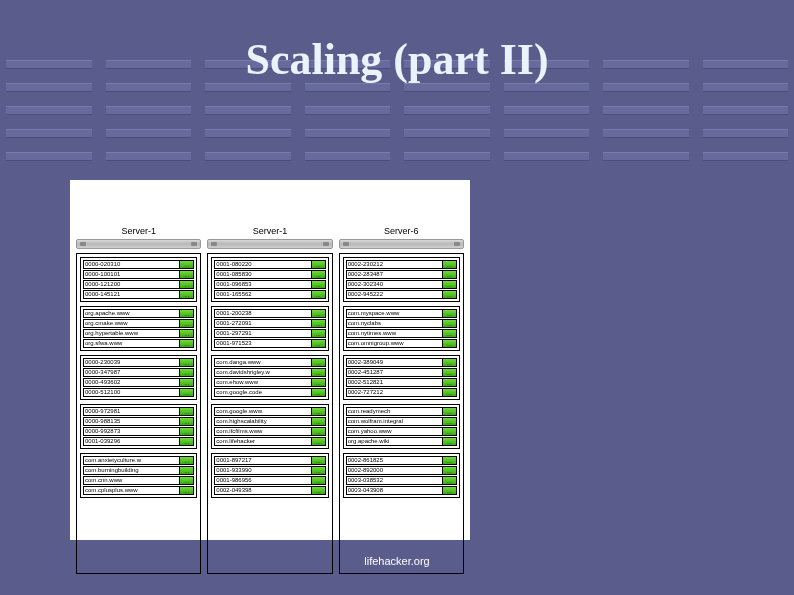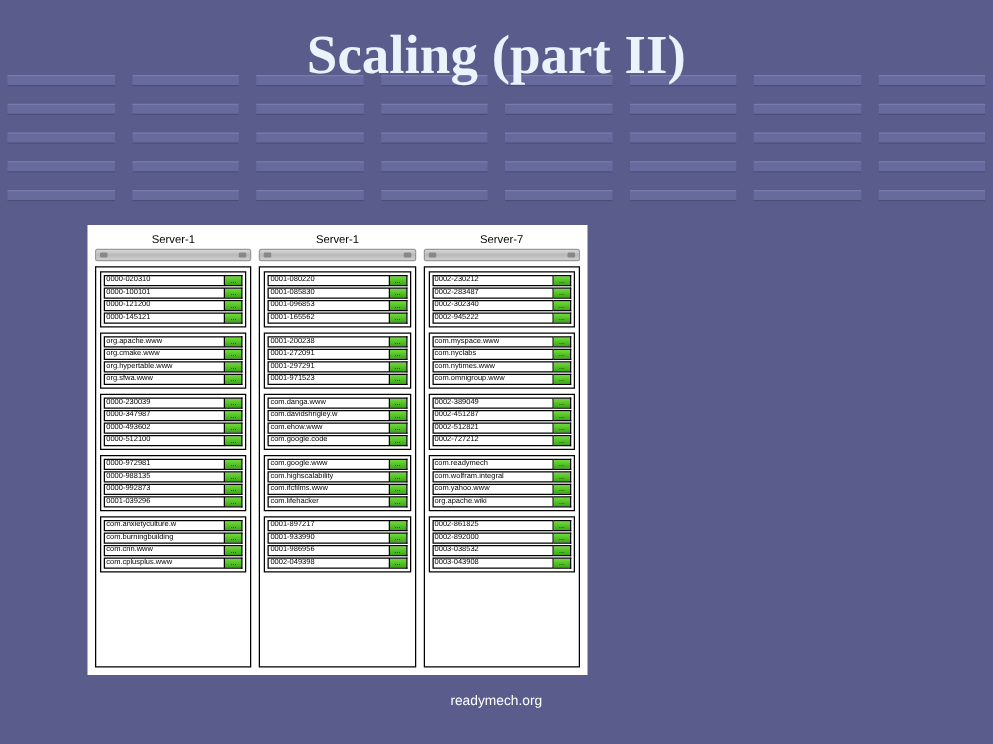--- a/index.html
+++ b/index.html
@@ -27,21 +27,21 @@
   }
   .grid-cell {
     flex: 1;
     height: 9px;
     background: rgba(103,108,158,0.9);
     border-top: 1px solid rgba(255,255,255,0.12);
     border-bottom: 1px solid rgba(0,0,0,0.25);
   }
   .title {
     position: absolute;
-    top: 18px;
+    top: 34px;
     left: 0;
     width: 100%;
     text-align: center;
     font-size: 44px;
     font-weight: bold;
     color: #eaf2fb;
     font-family: "Times New Roman", serif;
   }
   .diagram {
     position: absolute;
@@ -49,20 +49,21 @@
     left: 70px;
     width: 400px;
     height: 360px;
     background: #ffffff;
     padding: 6px;
   }
   .columns {
     display: flex;
     gap: 6px;
     height: 100%;
+    margin-top: 40px;
   }
   .column {
     flex: 1;
     display: flex;
     flex-direction: column;
   }
   .col-header {
     text-align: center;
     font-size: 9px;
     color: #000;
@@ -386,21 +387,21 @@
               <div class="cell-green">…</div>
             </div>
             <div class="row">
               <div class="cell-label">0002-049398</div>
               <div class="cell-green">…</div>
             </div>
           </div>
         </div>
       </div>
       <div class="column">
-        <div class="col-header">Server-7</div>
+        <div class="col-header">Server-6</div>
         <div class="server-bar"></div>
         <div class="column-body">
           <div class="block">
             <div class="row">
               <div class="cell-label">0002-230212</div>
               <div class="cell-green">…</div>
             </div>
             <div class="row">
               <div class="cell-label">0002-283487</div>
               <div class="cell-green">…</div>
@@ -484,13 +485,13 @@
             <div class="row">
               <div class="cell-label">0003-043908</div>
               <div class="cell-green">…</div>
             </div>
           </div>
         </div>
       </div>
     </div>
 </div>
 
-<div class="footer">readymech.org</div>
+<div class="footer">lifehacker.org</div>
 
 </body></html>

